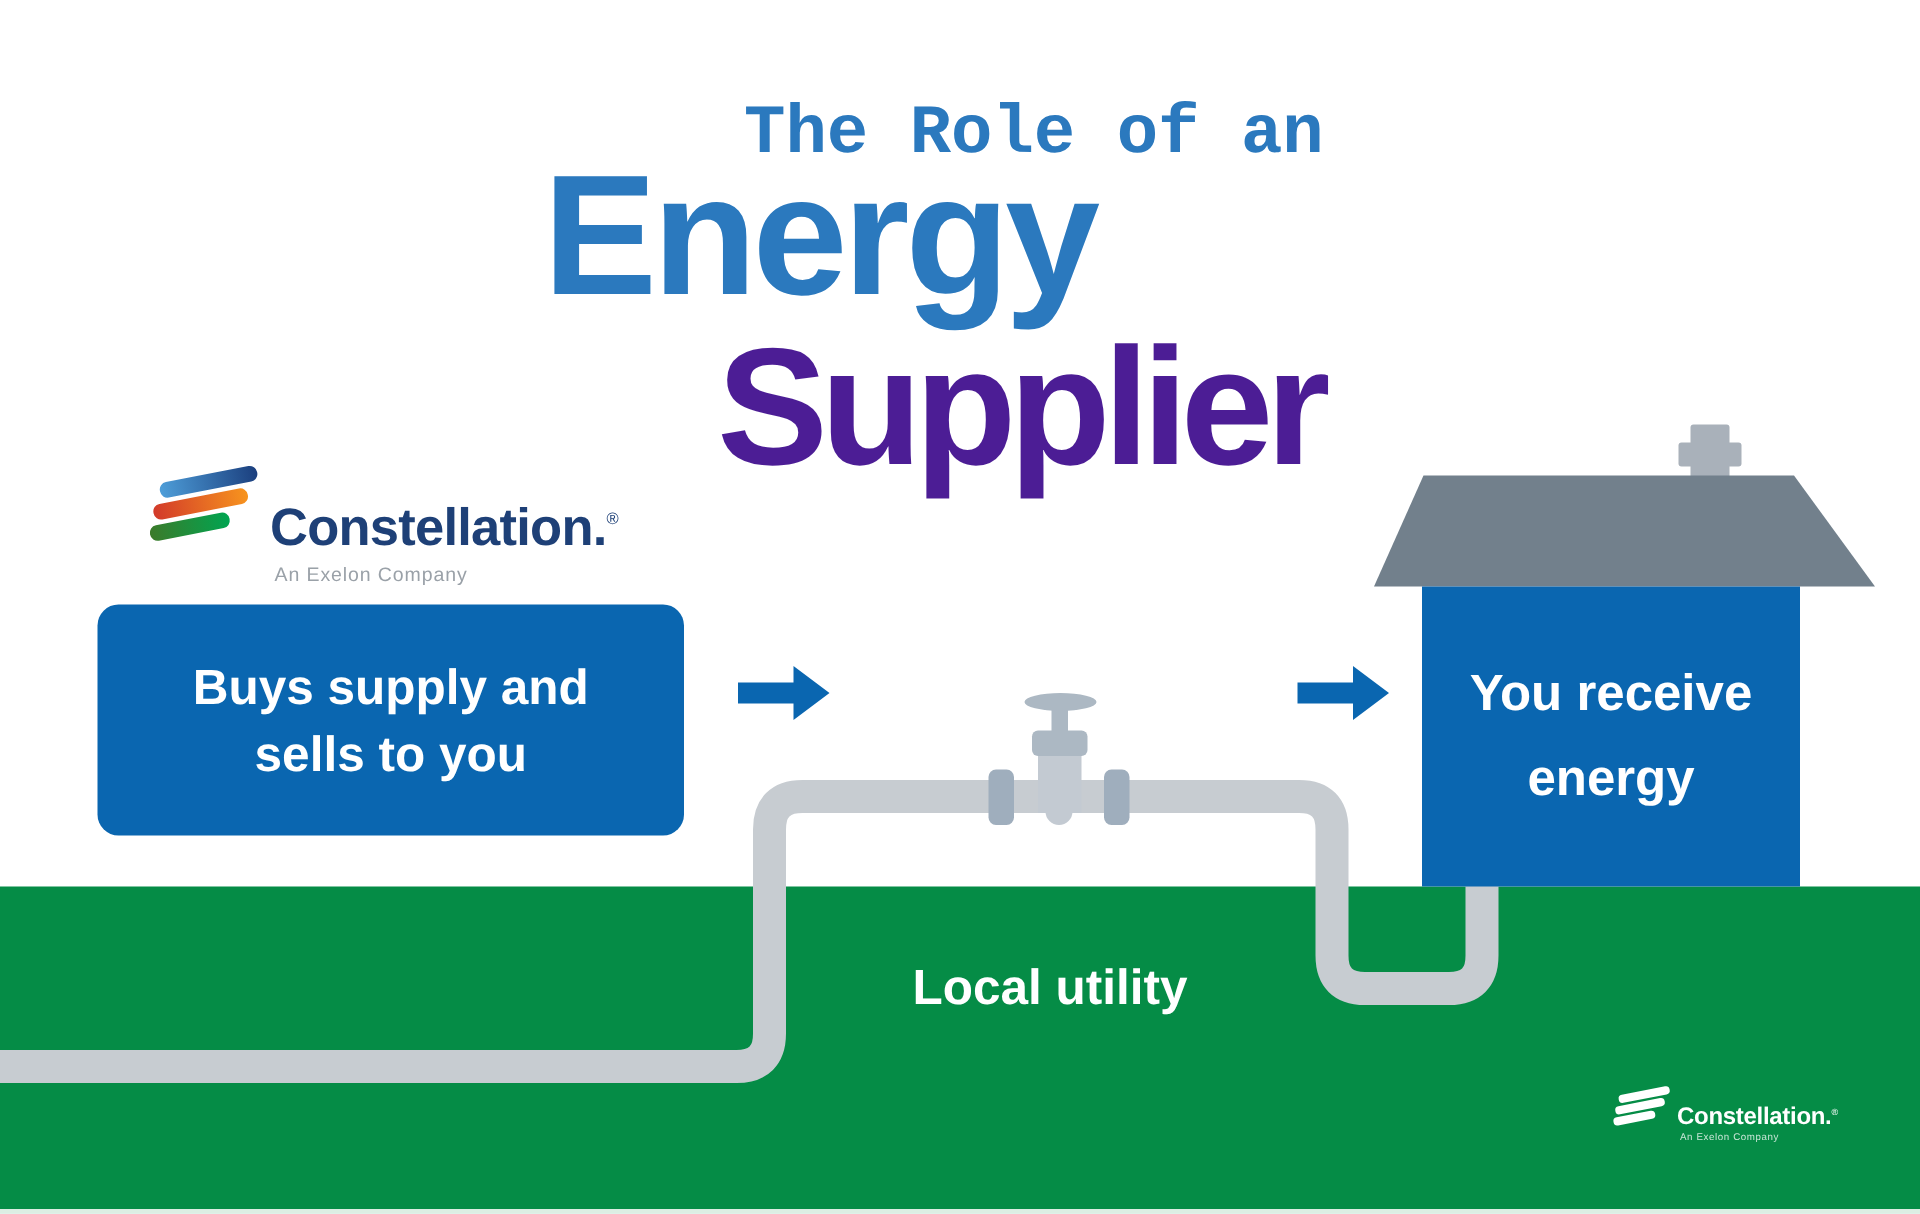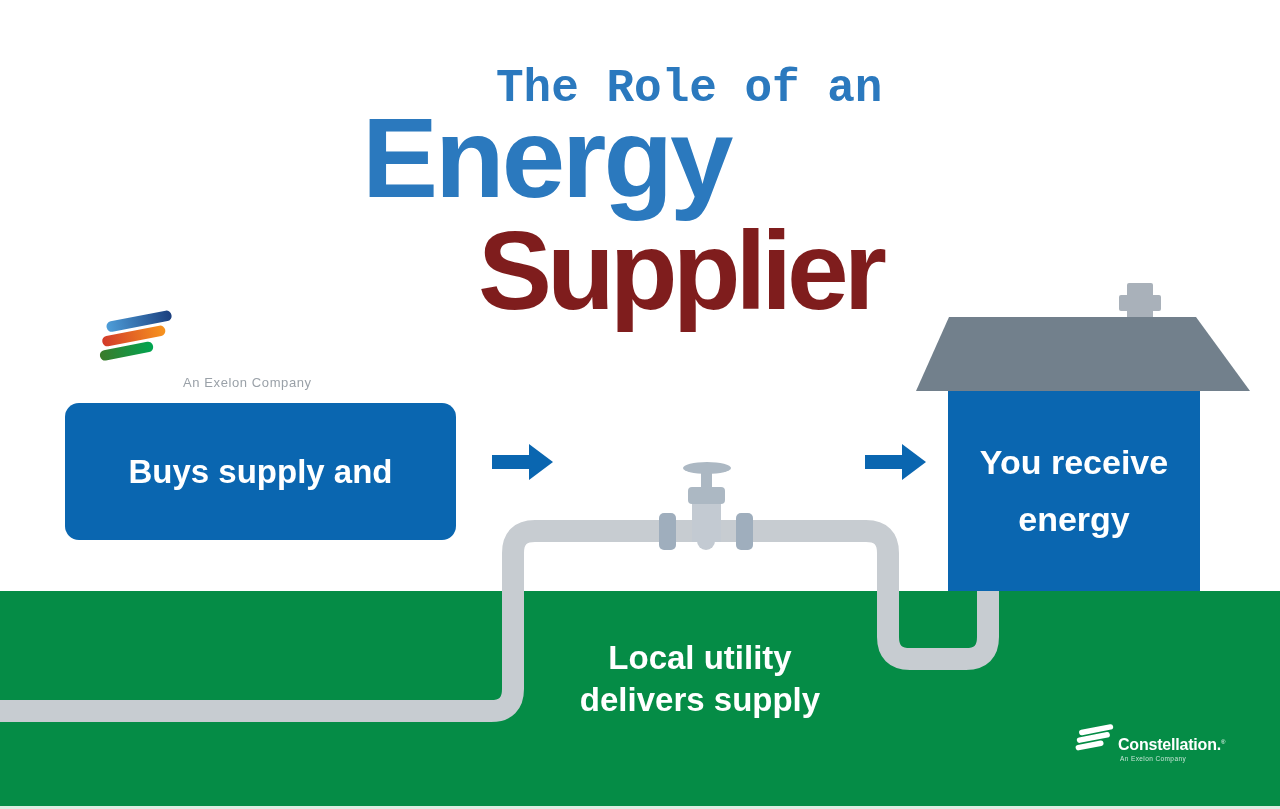--- a/index.html
+++ b/index.html
@@ -3,30 +3,30 @@
 <meta charset="utf-8">
 <style>
   html,body{margin:0;padding:0;background:#fff;}
   .canvas{position:relative;width:1280px;height:809px;background:#ffffff;overflow:hidden;
           font-family:"Liberation Sans", sans-serif;}
   .abs{position:absolute;}
 
   
   .title-kicker{left:496px;top:66px;font-size:46px;font-weight:700;color:#2b79be;line-height:1;letter-spacing:0;font-family:Liberation Mono, monospace;}
   .title-main{left:362px;top:101px;font-size:114px;font-weight:700;color:#2b79be;line-height:1;letter-spacing:-3px;}
-  .title-sub{left:478px;top:216px;font-size:111px;font-weight:700;color:#7f1d1d;line-height:1;letter-spacing:-5px;}
+  .title-sub{left:478px;top:216px;font-size:111px;font-weight:700;color:#4c1d95;line-height:1;letter-spacing:-5px;}
 
   
   .logo-top{left:93px;top:310px;width:340px;height:86px;}
   .logo-top .wordmark{position:absolute;left:87px;top:24px;font-size:35px;font-weight:700;color:#1e4077;letter-spacing:-0.5px;line-height:1;}
   .logo-top .reg{font-size:11px;vertical-align:14px;font-weight:400;color:#1e4077;}
   .logo-top .tagline{position:absolute;left:90px;top:66px;font-size:13px;color:#9aa1a8;letter-spacing:0.6px;line-height:1;}
 
   
-  .supplier-box{left:65px;top:403px;width:391px;height:137px;background:#0a66b0;border-radius:14px;
+  .supplier-box{left:65px;top:403px;width:391px;height:154px;background:#0a66b0;border-radius:14px;
                 display:flex;flex-direction:column;align-items:center;justify-content:center;}
   .supplier-box .line{color:#ffffff;font-size:33px;font-weight:700;line-height:45px;text-align:center;}
 
   
   .ground{left:0;top:591px;width:1280px;height:218px;background:#058c46;}
   .ground-edge{left:0;bottom:0;width:1280px;height:3px;background:#dceee3;}
 
   
   .diagram{left:0;top:0;width:1280px;height:809px;}
 
@@ -69,20 +69,21 @@
           <stop offset="0" stop-color="#3c7a2a"></stop>
             <stop offset="1" stop-color="#00a551"></stop>
         </linearGradient>
       </defs>
       <g transform="rotate(-11 42 27)">
         <rect x="16" y="7" width="66" height="10.5" rx="5" fill="url(#sw-blue)"></rect>
         <rect x="9" y="20.5" width="64" height="10.5" rx="5" fill="url(#sw-orange)"></rect>
         <rect x="4" y="34" width="54" height="10.5" rx="5" fill="url(#sw-green)"></rect>
       </g>
     </svg>
+    <div class="wordmark"><span>Constellation.</span><span class="reg">®</span></div>
     <div class="tagline">An Exelon Company</div>
   </div>
 
   <div class="abs ground"></div>
 
   <svg class="abs diagram" viewBox="0 0 1280 809">
 
     <g>
       <rect x="1127" y="283" width="26" height="42" rx="2" fill="#A9B1BA"></rect>
       <rect x="1119" y="295" width="42" height="16" rx="2" fill="#A9B1BA"></rect>
@@ -101,25 +102,25 @@
       <rect x="701" y="468" width="11" height="22" fill="#ACB8C3"></rect>
       <ellipse cx="707" cy="468" rx="24" ry="6" fill="#ACB8C3"></ellipse>
     </g>
 
     <polygon fill="#0A66B0" points="492,455 529,455 529,444 553,462 529,480 529,469 492,469"></polygon>
     <polygon fill="#0A66B0" points="865,455 902,455 902,444 926,462 902,480 902,469 865,469"></polygon>
   </svg>
 
   <div class="abs supplier-box">
     <div class="line">Buys supply and</div>
+    <div class="line">sells to you</div>
   </div>
 
   <div class="abs utility-label">
     <div class="line">Local utility</div>
-    <div class="line">delivers supply</div>
   </div>
 
   <div class="abs house-body">
     <div class="line">You receive</div>
     <div class="line">energy</div>
   </div>
 
   <div class="abs logo-footer">
     <svg width="44" height="30" viewBox="0 0 84 54">
       <g transform="rotate(-11 42 27)" fill="#ffffff">

